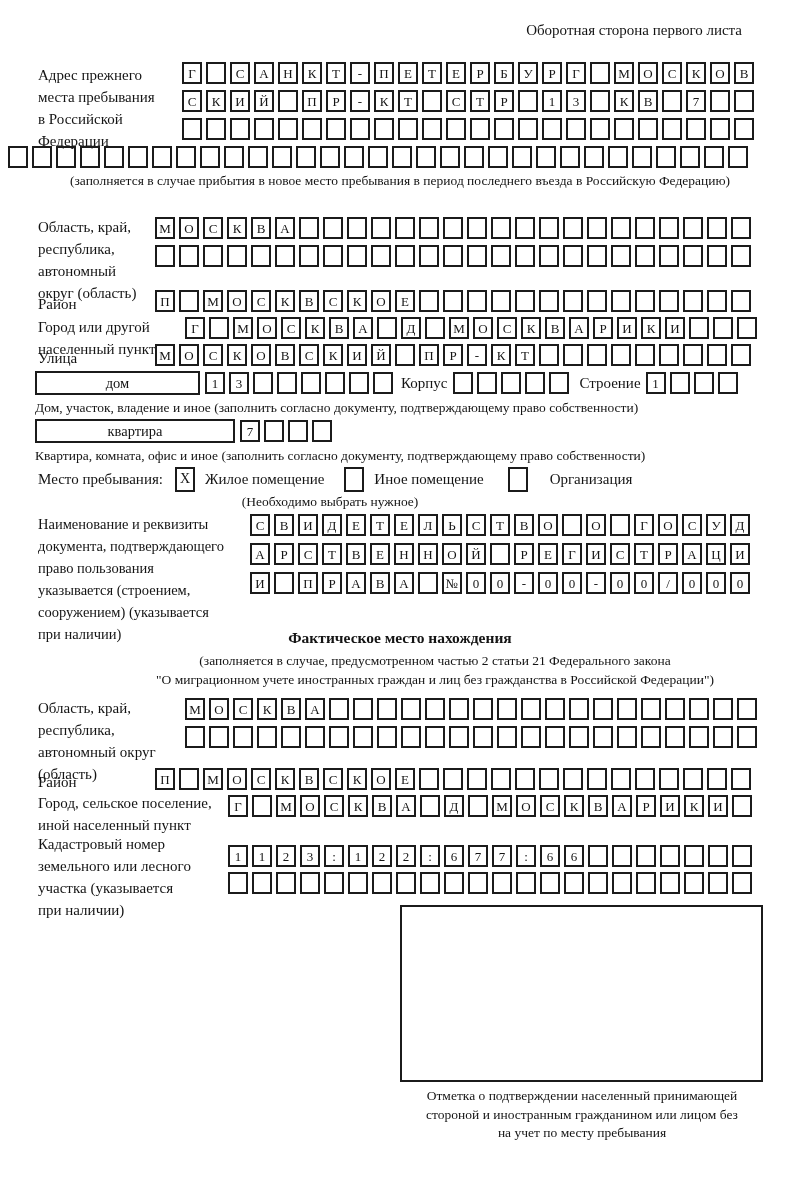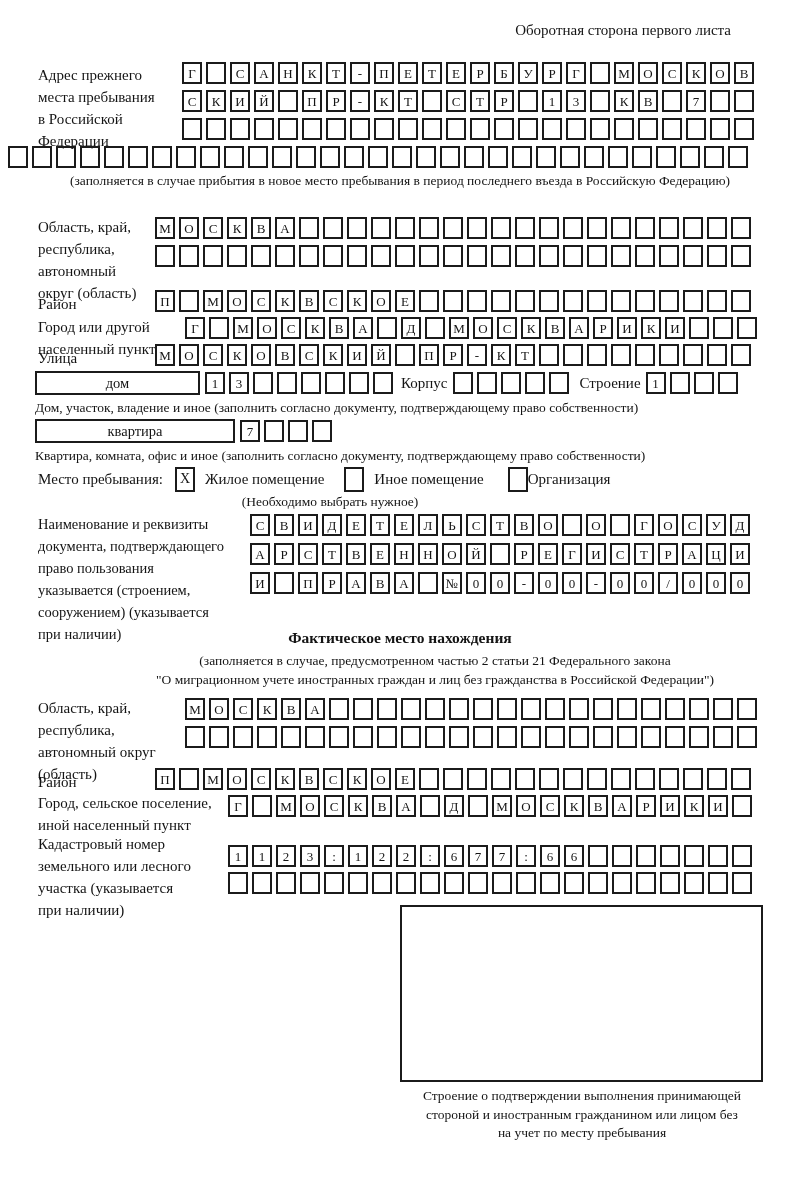--- a/index.html
+++ b/index.html
@@ -12,21 +12,21 @@
         display:flex;align-items:center;justify-content:center;font-size:13px;line-height:1;}
   .lbl{position:absolute;font-size:15px;line-height:22px;}
   .cap{position:absolute;font-size:13.5px;line-height:17px;}
   .hdr{position:absolute;left:0;width:800px;text-align:center;font-weight:bold;font-size:15.5px;}
   .wbox{box-sizing:border-box;border:2px solid #1b1b1b;display:flex;align-items:center;
         justify-content:center;font-size:14.5px;}
   .chk{box-sizing:border-box;width:20px;height:25px;border:2px solid #1b1b1b;display:flex;
        align-items:center;justify-content:center;font-size:14px;}
   .inline-lbl{font-size:15px;white-space:nowrap;display:flex;align-items:center;}
 
-  #corner{top:22px;right:69px;font-size:15px;}
+  #corner{top:22px;right:58px;font-size:15px;}
   #lbl-a{left:38px;top:64px;width:145px;}
   #row-a1{left:182px;top:62px;}
   #row-a2{left:182px;top:90px;}
   #row-a3{left:182px;top:118px;}
   #row-a4{left:8px;top:146px;}
   #cap-a{left:0;top:172px;width:800px;text-align:center;}
   #hdr-2{top:195px;}
   #lbl-b1{left:38px;top:216px;}
   #row-b1{left:155px;top:217px;}
   #row-b2{left:155px;top:245px;}
@@ -45,21 +45,21 @@
   #row-b7{left:35px;top:419px;display:flex;align-items:center;border-radius:11px;}
   #apt-box{width:200px;height:24px;}
   #apt-cells{margin-left:5px;}
   #cap-kv{left:35px;top:447px;}
   #row-b8{left:38px;top:466px;display:flex;align-items:center;height:26px;}
   #chk1{margin-left:12px;}
   #opt1-lbl{margin-left:10px;}
   #chk2{margin-left:20px;}
   #opt2-lbl{margin-left:10px;}
   #chk3{margin-left:24px;}
-  #opt3-lbl{}
+  #opt3-lbl{margin-left:22px;}
   #cap-need{left:130px;top:493px;width:400px;text-align:center;}
   #lbl-c{left:38px;top:513px;width:218px;font-size:14.5px;}
   #row-c1{left:250px;top:514px;}
   #row-c2{left:250px;top:543px;}
   #row-c3{left:250px;top:572px;}
   #hdr-fact{top:629px;}
   #cap-fact{left:0;top:652px;width:800px;text-align:center;line-height:18.5px;padding-left:35px;}
   #lbl-d1{left:38px;top:697px;}
   #row-d1{left:185px;top:698px;}
   #row-d2{left:185px;top:726px;}
@@ -653,18 +653,18 @@
       <span class="cell"></span>
       <span class="cell"></span>
       <span class="cell"></span>
       <span class="cell"></span>
       <span class="cell"></span>
       <span class="cell"></span>
     </div>
 
   <div class="abs" id="big-box"></div>
   <div class="abs" id="bottom-note">
-    <div>Строение о подтверждении выполнения принимающей</div>
+    <div>Отметка о подтверждении населенный принимающей</div>
     <div>стороной и иностранным гражданином или лицом без</div>
     <div>на учет по месту пребывания</div>
   </div>
 
 </div>
 
 </body></html>

